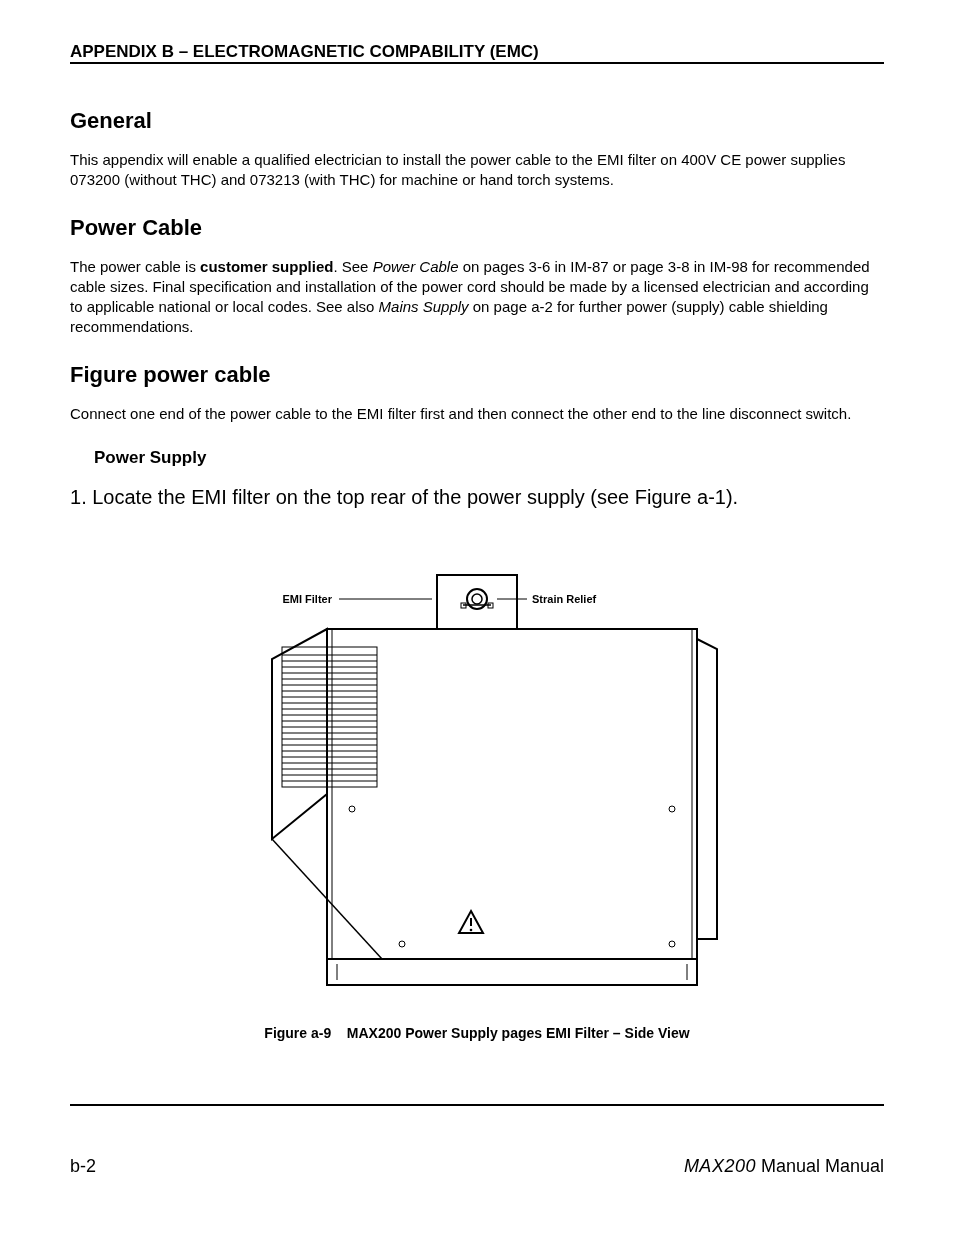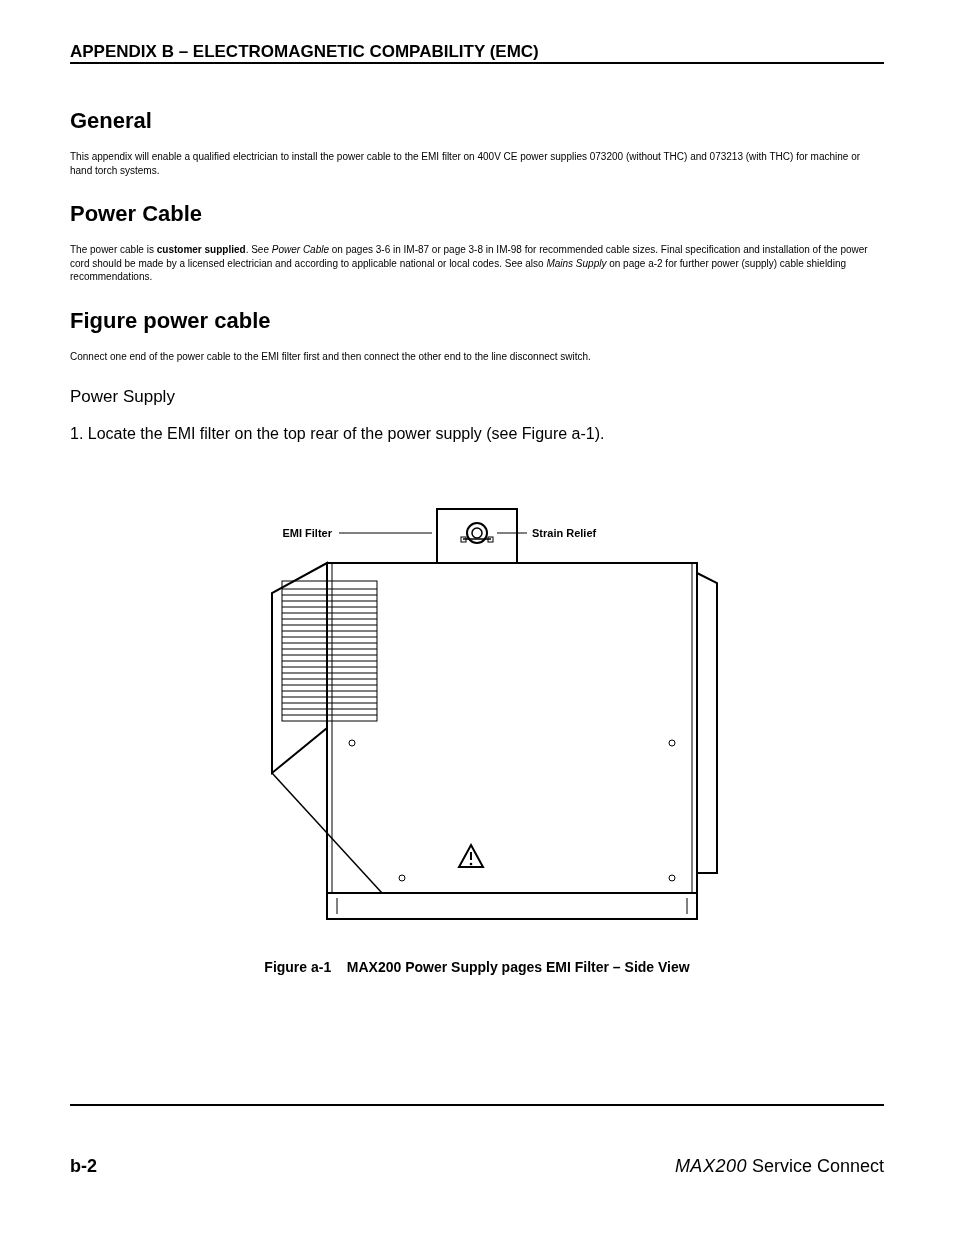--- a/index.html
+++ b/index.html
@@ -18,34 +18,35 @@
     border-bottom: 2px solid #000;
     margin-bottom: 44px;
   }
   h2.section {
     font-weight: bold;
     font-size: 22px;
     margin-bottom: 16px;
     margin-top: 13px;
   }
   p.body {
-    font-size: 10px;
+    font-size: 15px;
     line-height: 1.35;
     margin-bottom: 24px;
   }
   h3.subsection {
-    font-weight: normal;
+    font-weight: bold;
     font-size: 17px;
     margin-top: 8px;
     margin-bottom: 18px;
+    margin-left: 24px;
   }
   ol.steps {
     list-style: none;
     counter-reset: step;
-    font-size: 16px;
+    font-size: 20px;
   }
   ol.steps li::before {
     counter-increment: step;
     content: counter(step) ".  ";
   }
   .figure-wrap {
     margin-top: 60px;
     text-align: center;
   }
   .figure-svg { display: inline-block; }
@@ -66,21 +67,21 @@
     left: 70px;
     right: 70px;
     bottom: 58px;
     border-top: 2px solid #000;
     padding-top: 10px;
     display: flex;
     justify-content: space-between;
     align-items: baseline;
     font-size: 18px;
   }
-  .footer-left { font-weight: bold; margin-top: 40px; }
+  .footer-left { font-weight: normal; margin-top: 40px; }
   .footer-right .brand { font-weight: normal; font-style: italic; letter-spacing: 0.5px; }
   .em { font-style: italic; }
   .bold { font-weight: bold; }
 </style>
 </head>
 <body>
 
 <div class="header-title">APPENDIX B – ELECTROMAGNETIC COMPABILITY (EMC)</div>
 
 <h2 class="section">General</h2>
@@ -161,22 +162,22 @@
     <circle cx="205" cy="375" r="3" fill="none" stroke="#000" stroke-width="1"></circle>
     <circle cx="475" cy="375" r="3" fill="none" stroke="#000" stroke-width="1"></circle>
 
     <g transform="translate(262,342)">
       <polygon points="12,0 24,22 0,22" fill="none" stroke="#000" stroke-width="2"></polygon>
       <line x1="12" y1="7" x2="12" y2="15" stroke="#000" stroke-width="2"></line>
       <circle cx="12" cy="19" r="1.3" fill="#000"></circle>
     </g>
   </svg>
   <div class="figure-caption">
-    <span>Figure a-1</span>&nbsp;&nbsp;&nbsp;&nbsp;<span>MAX200 Power Supply pages EMI Filter – Side View</span>
+    <span>Figure a-9</span>&nbsp;&nbsp;&nbsp;&nbsp;<span>MAX200 Power Supply pages EMI Filter – Side View</span>
   </div>
 </div>
 
 <div class="footer">
   <div class="footer-left">b-2</div>
   <div class="footer-right">
-    <span class="brand">MAX200</span><span>  Service Connect</span>
+    <span class="brand">MAX200</span><span>  Manual Manual</span>
   </div>
 </div>
 
 </body></html>

